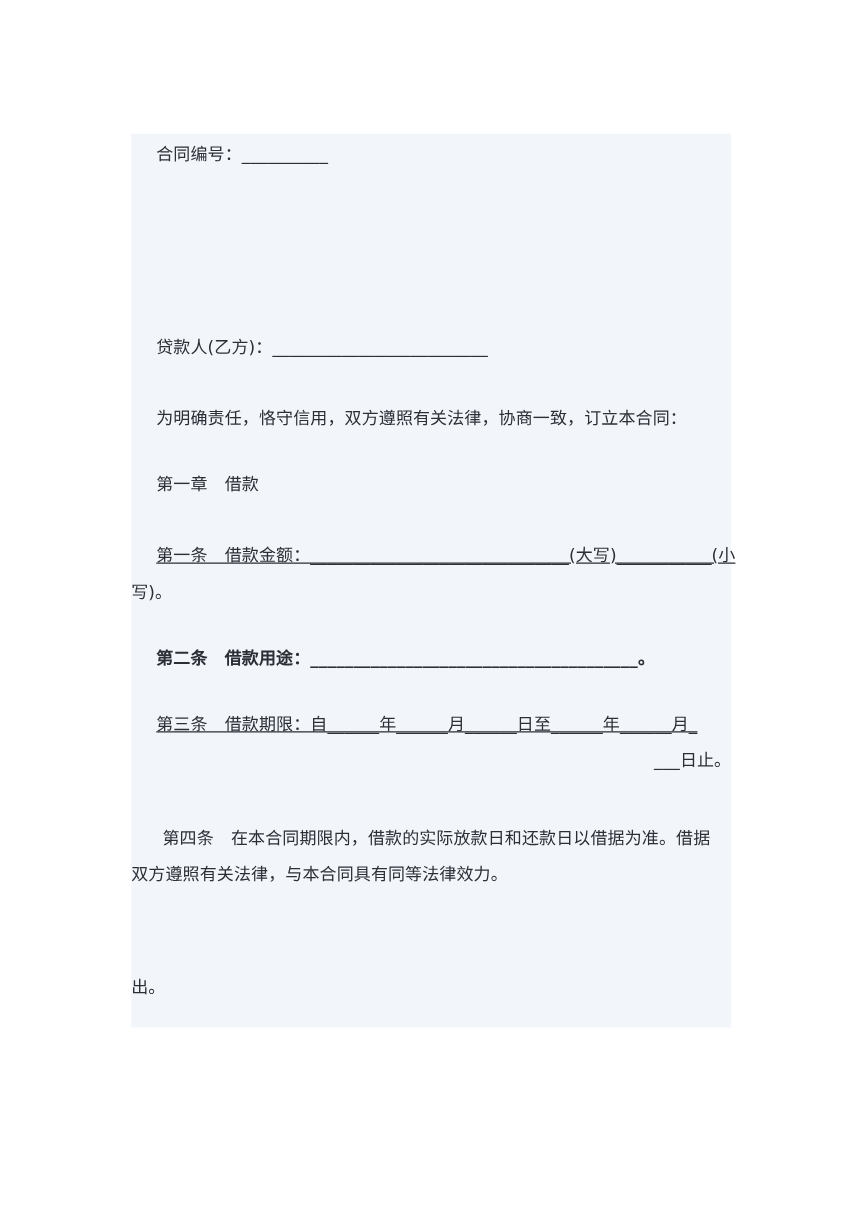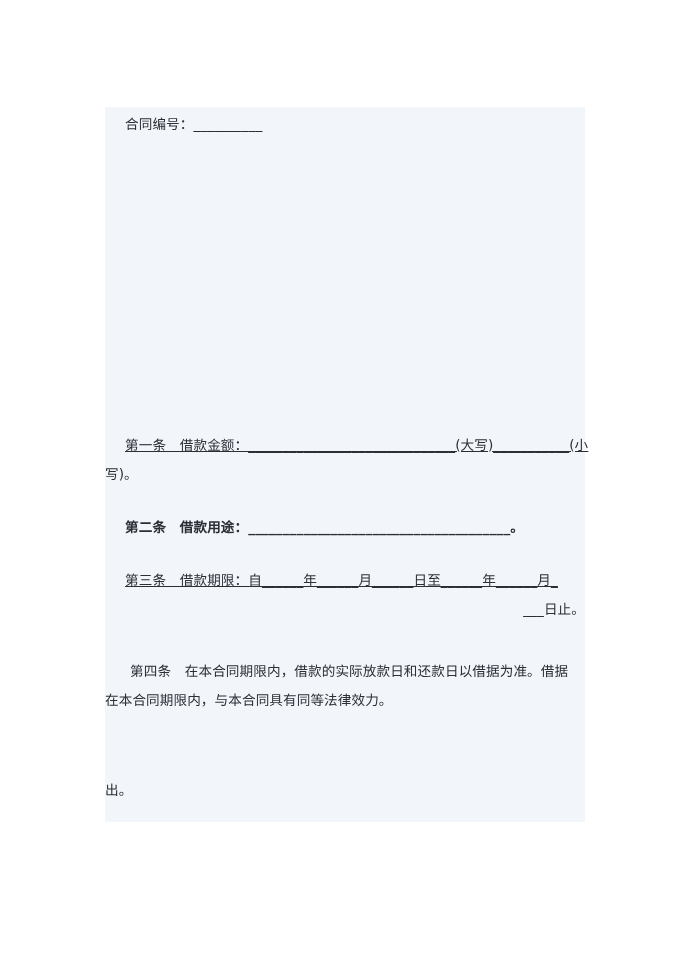--- a/index.html
+++ b/index.html
@@ -75,34 +75,37 @@
 <body>
 
 <div id="doc-page">
 
   <div id="text-block">
 
     <div class="doc-line ind-a y0">合同编号：__________</div>
 
 
 
+    <div class="doc-line ind-a y3">贷款人(乙方)：_________________________</div>
 
+    <div class="doc-line ind-a y4">为明确责任，恪守信用，双方遵照有关法律，协商一致，订立本合同：</div>
 
+    <div class="doc-line ind-a y5">第一章　借款</div>
 
     <div class="doc-line ind-a y6">第一条　借款金额：______________________________(大写)___________(小</div>
 
     <div class="doc-line ind-0 y7">写)。</div>
 
     <div class="doc-line ind-a y8">第二条　借款用途：______________________________________。</div>
 
     <div class="doc-line ind-a y9">第三条　借款期限：自______年______月______日至______年______月_</div>
 
     <div class="doc-line ind-0 y10">___日止。</div>
 
     <div class="doc-line ind-b y11">第四条　在本合同期限内，借款的实际放款日和还款日以借据为准。借据</div>
 
-    <div class="doc-line ind-0 y12">在本合同期限内，与本合同具有同等法律效力。</div>
+    <div class="doc-line ind-0 y12">双方遵照有关法律，与本合同具有同等法律效力。</div>
 
 
     <div class="doc-line ind-0 y14">出。</div>
 
   </div>
 </div>
 
 </body></html>

